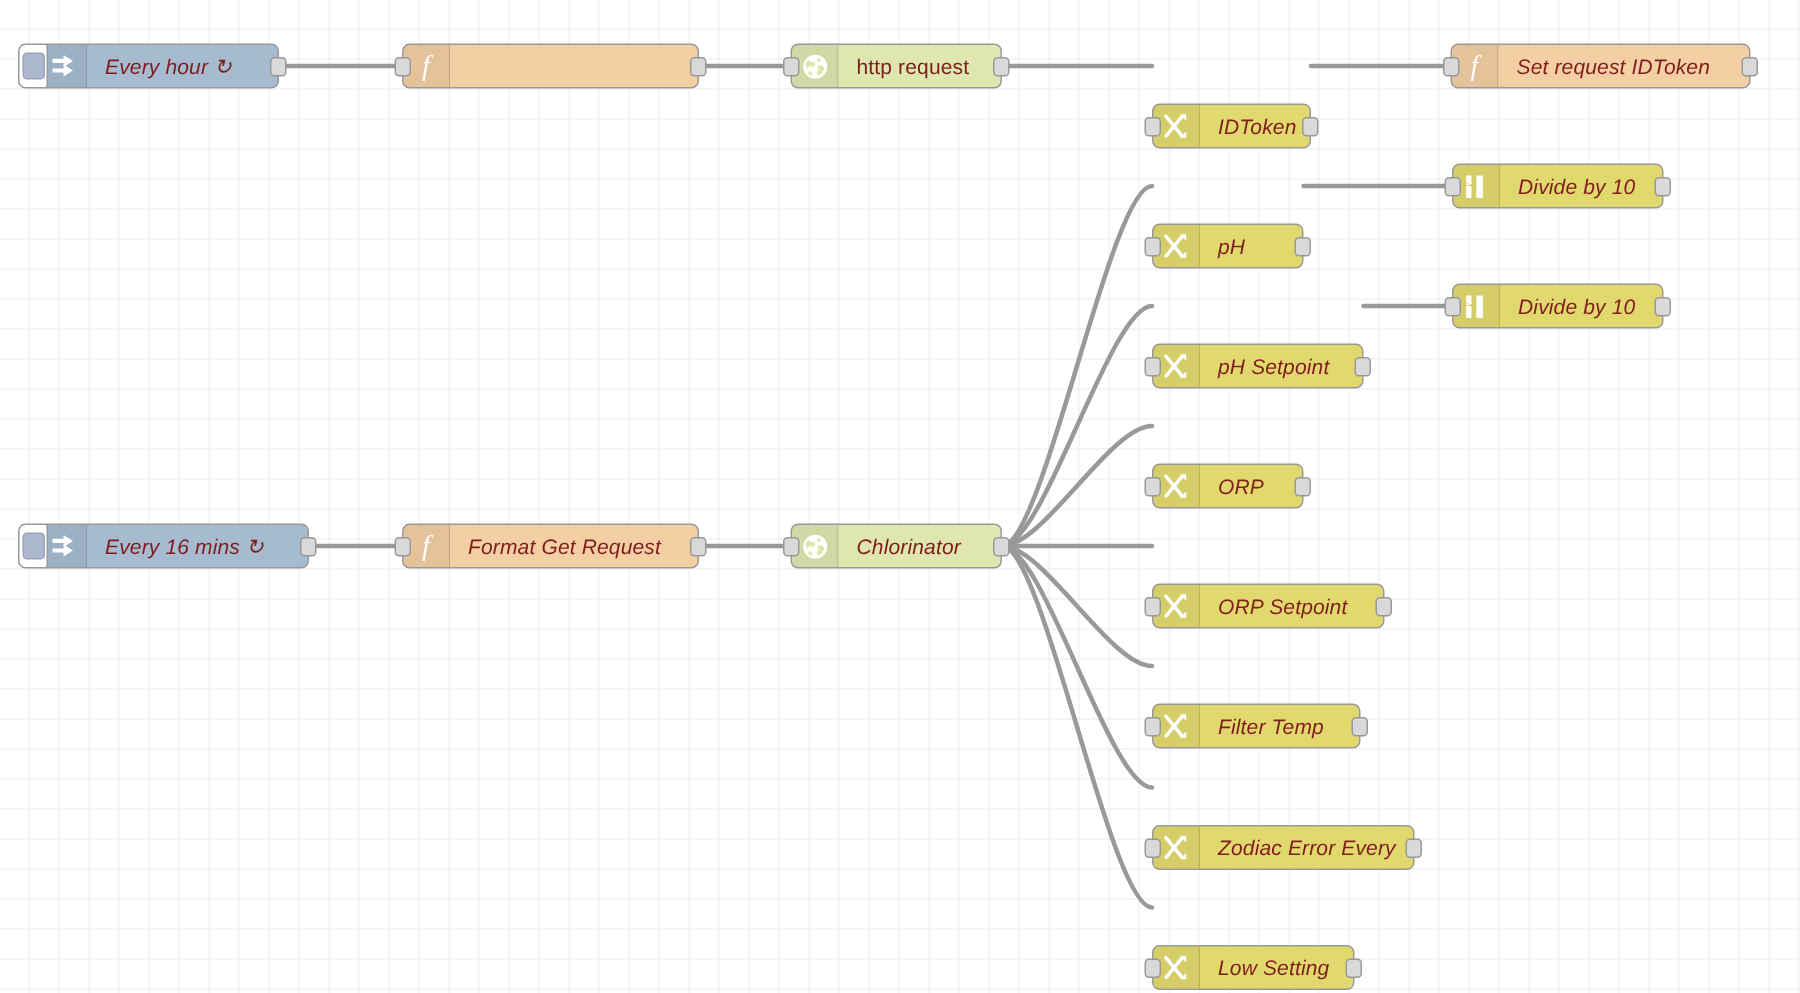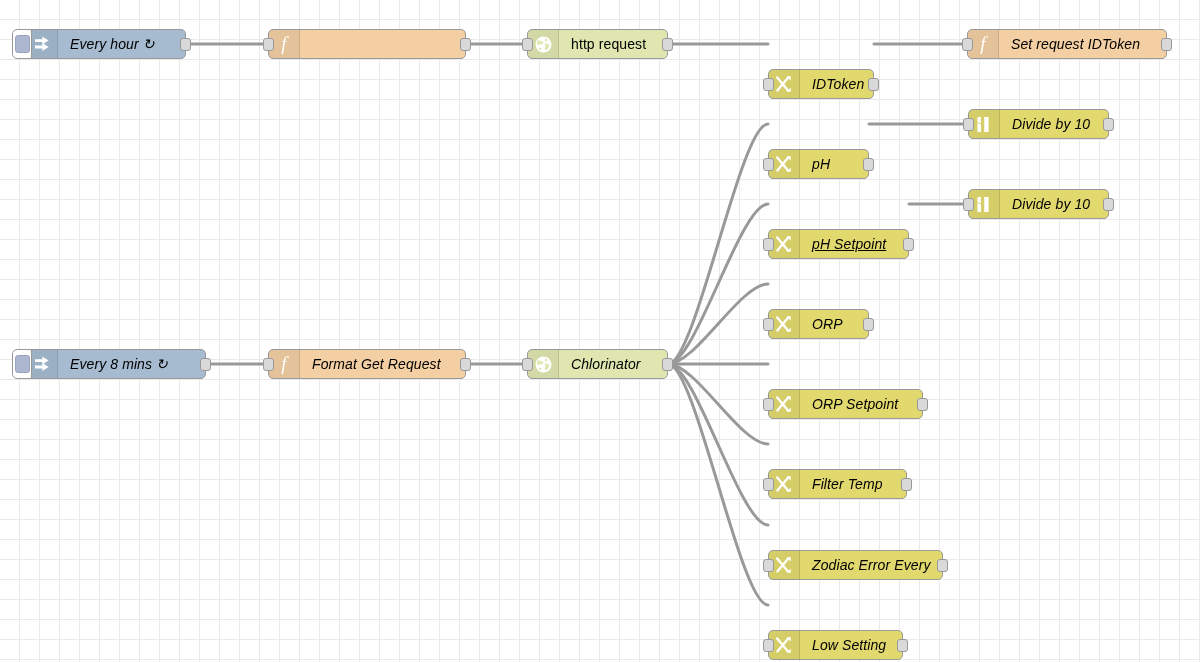--- a/index.html
+++ b/index.html
@@ -58,21 +58,21 @@
     display: flex;
     align-items: center;
     justify-content: center;
   }
 
   .node .label {
     flex: 1 1 auto;
     padding: 0 11px 0 12px;
     font-size: 14px;
     font-style: italic;
-    color: #000000;
+    color: #7f1d1d;
     white-space: nowrap;
     letter-spacing: 0.1px;
     line-height: 28px;
   }
   .node .label.plain { font-style: normal; }
 
   
   .port {
     position: absolute;
     width: 11px;
@@ -205,21 +205,21 @@
       <div class="node c-inject" style="left: 26px; top: 349px; width: 180px;">
         <div class="inject-btn">
           <div class="knob"></div>
         </div>
         <div class="icon-box">
           <svg class="icon-svg" width="18" height="18" viewBox="0 0 18 18" aria-hidden="true">
             <path d="M2 4.2 L9.4 4.2 L9.4 1.6 L15.6 5.6 L9.4 9.6 L9.4 7.0 L2 7.0 Z" fill="#fff"></path>
             <path d="M2 10.6 L9.4 10.6 L9.4 8.0 L15.6 12.0 L9.4 16.0 L9.4 13.4 L2 13.4 Z" fill="#fff"></path>
           </svg>
         </div>
-        <div class="label">Every 8 mins ↻</div>
+        <div class="label">Every 16 mins ↻</div>
         <div class="port out"></div>
       </div>
       <div class="node c-func" style="left: 268px; top: 349px; width: 198px;">
         <div class="icon-box">
           <svg class="icon-svg" width="18" height="20" viewBox="0 0 18 20" aria-hidden="true">
             <text x="9" y="16" font-family="Liberation Serif, serif" font-size="19" font-style="italic" text-anchor="middle" fill="#fff">f</text>
           </svg>
         </div>
         <div class="label">Format Get Request</div>
         <div class="port in"></div>
@@ -260,21 +260,21 @@
             <rect x="2.4" y="2.0" width="3.6" height="5.2" fill="#fff"></rect>
             <rect x="2.4" y="9.0" width="3.6" height="8.0" fill="#fff"></rect>
             <rect x="9.2" y="2.0" width="4.4" height="15.0" fill="#fff"></rect>
             <path d="M2.6 8.4 L6.2 7.0" stroke="#fff" stroke-width="1.1" fill="none"></path>
           </svg>
         </div>
         <div class="label">Divide by 10</div>
         <div class="port in"></div>
         <div class="port out"></div>
       </div>
-      <div class="node c-change" style="left: 768px; top: 189px; width: 141px; text-decoration: underline;">
+      <div class="node c-change" style="left: 768px; top: 189px; width: 141px;">
         <div class="icon-box">
           <svg class="icon-svg" width="20" height="20" viewBox="0 0 20 20" aria-hidden="true">
             <g stroke="#fff" stroke-width="2.3" fill="none" stroke-linecap="round">
               <path d="M3.2 3.4 L14.0 16.6"></path>
               <path d="M14.2 3.4 L3.4 16.6"></path>
             </g>
             <path d="M12.6 2.2 L16.8 2.2 L16.8 6.4 L15.1 5.0 L13.9 3.6 Z" fill="#fff"></path>
             <path d="M16.8 13.6 L16.8 17.8 L12.6 17.8 L14.2 16.4 L15.4 15.0 Z" fill="#fff"></path>
           </svg>
         </div>

